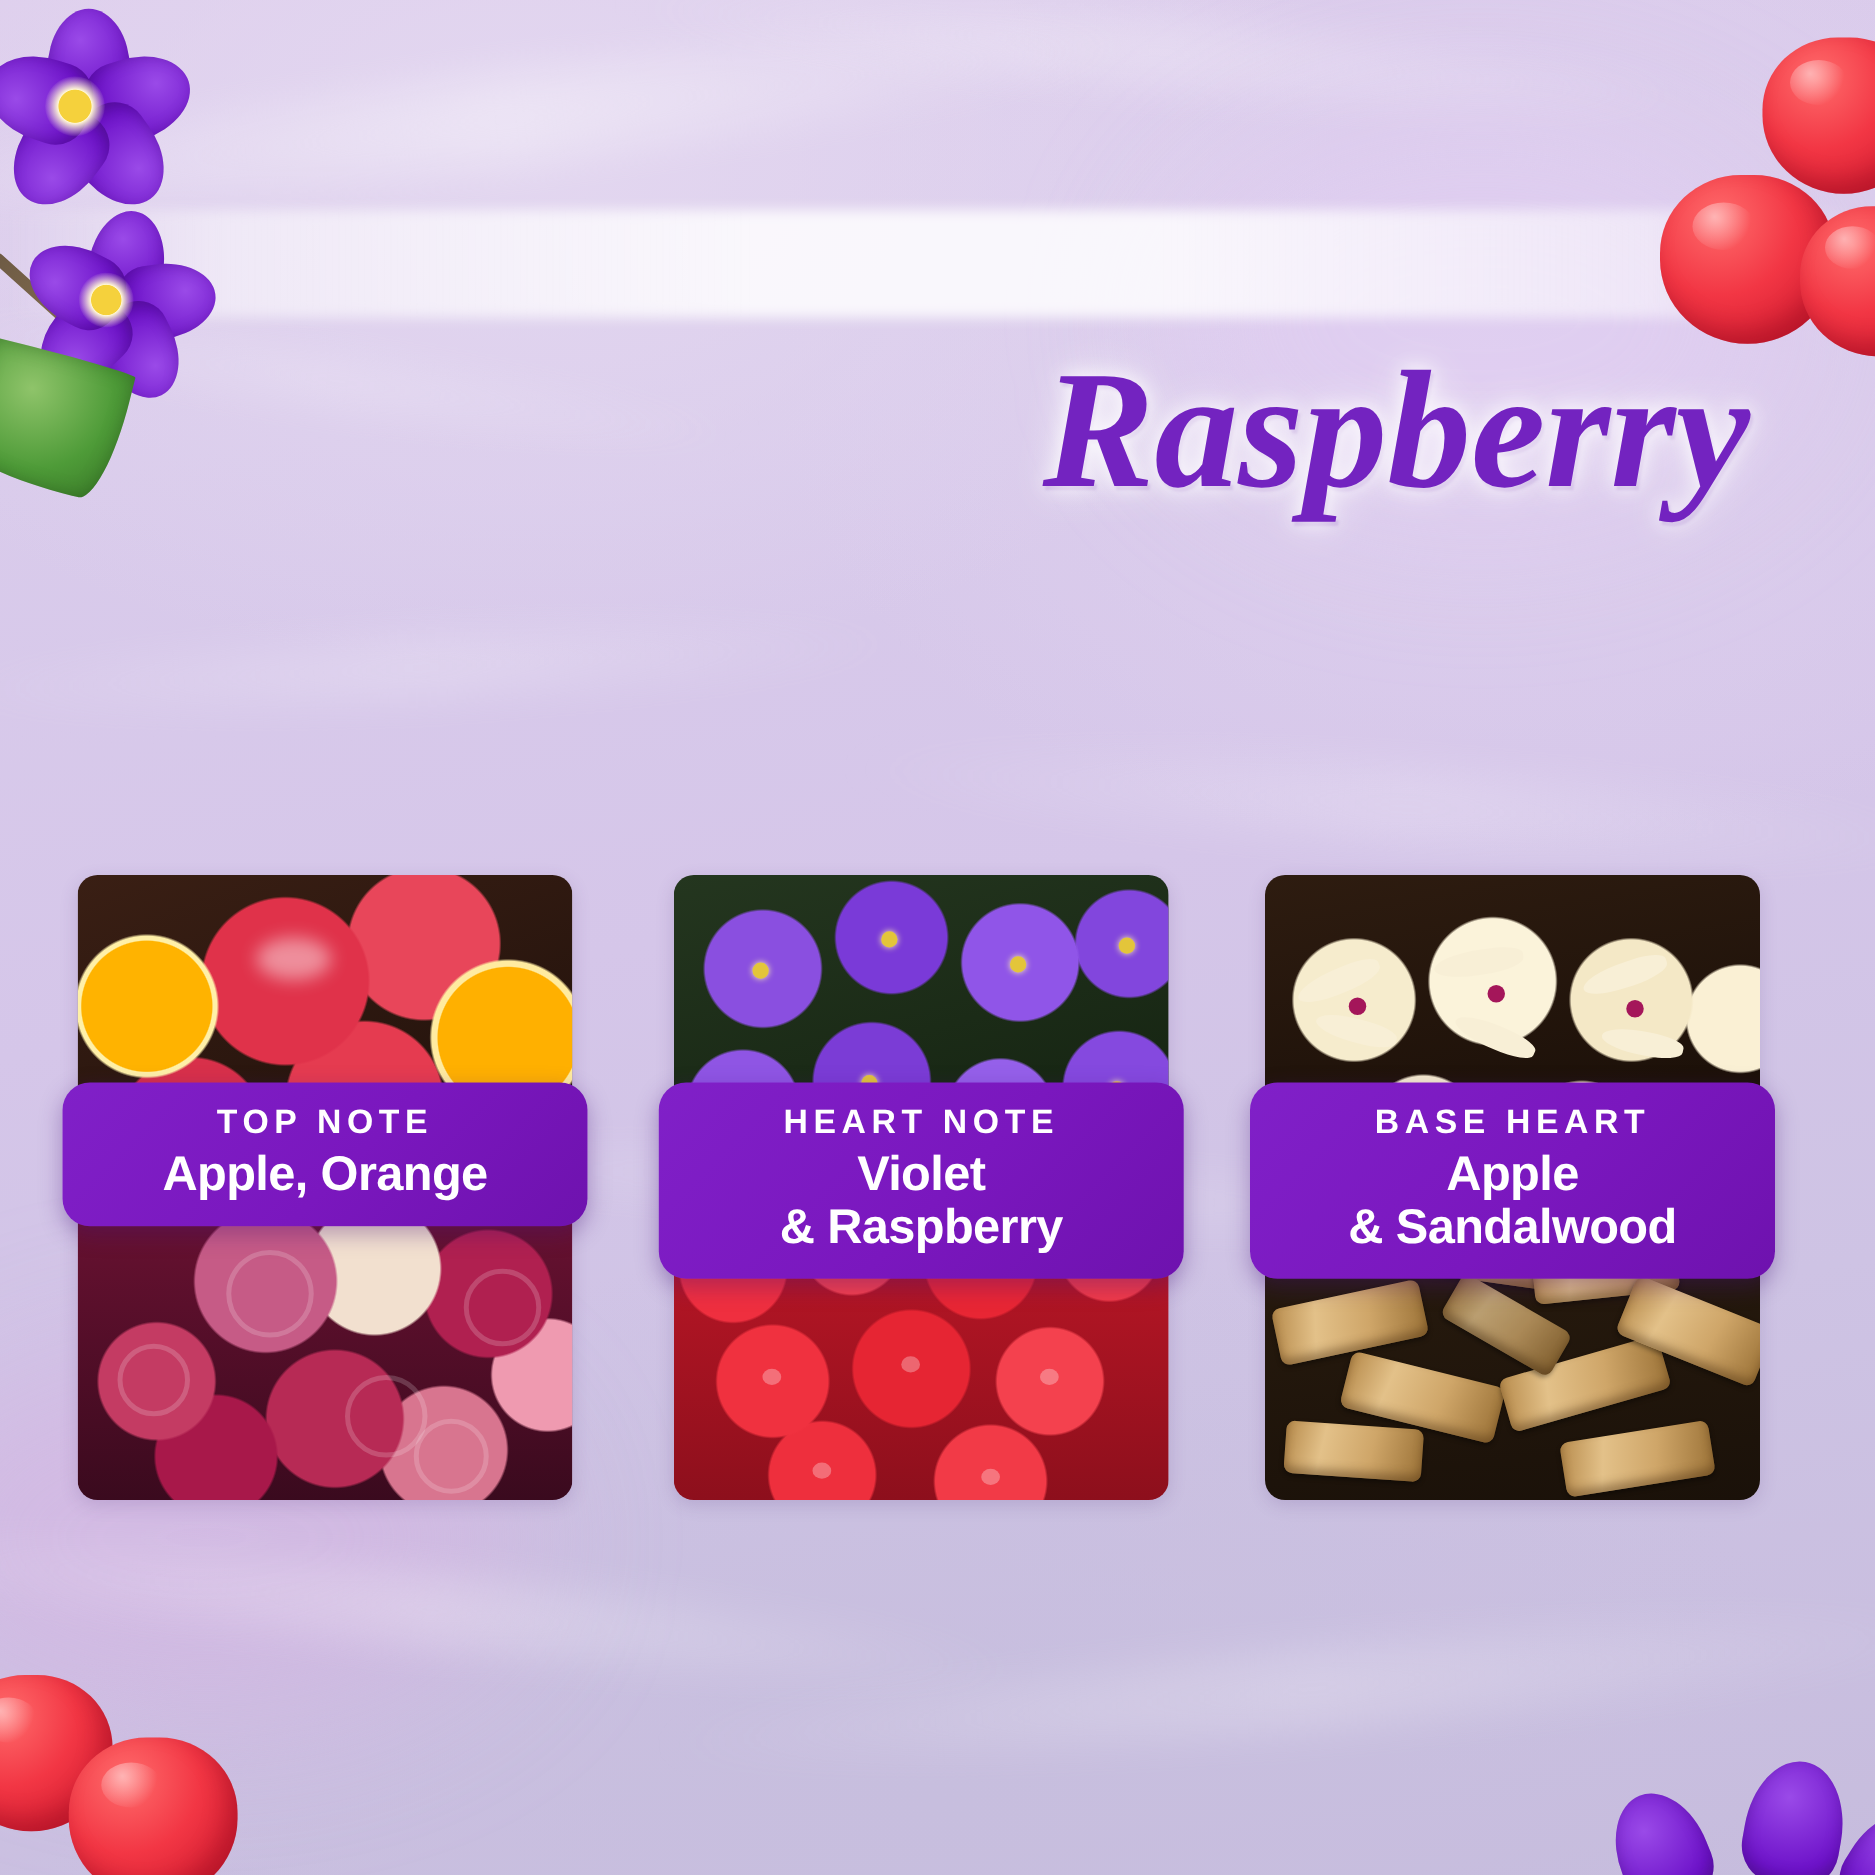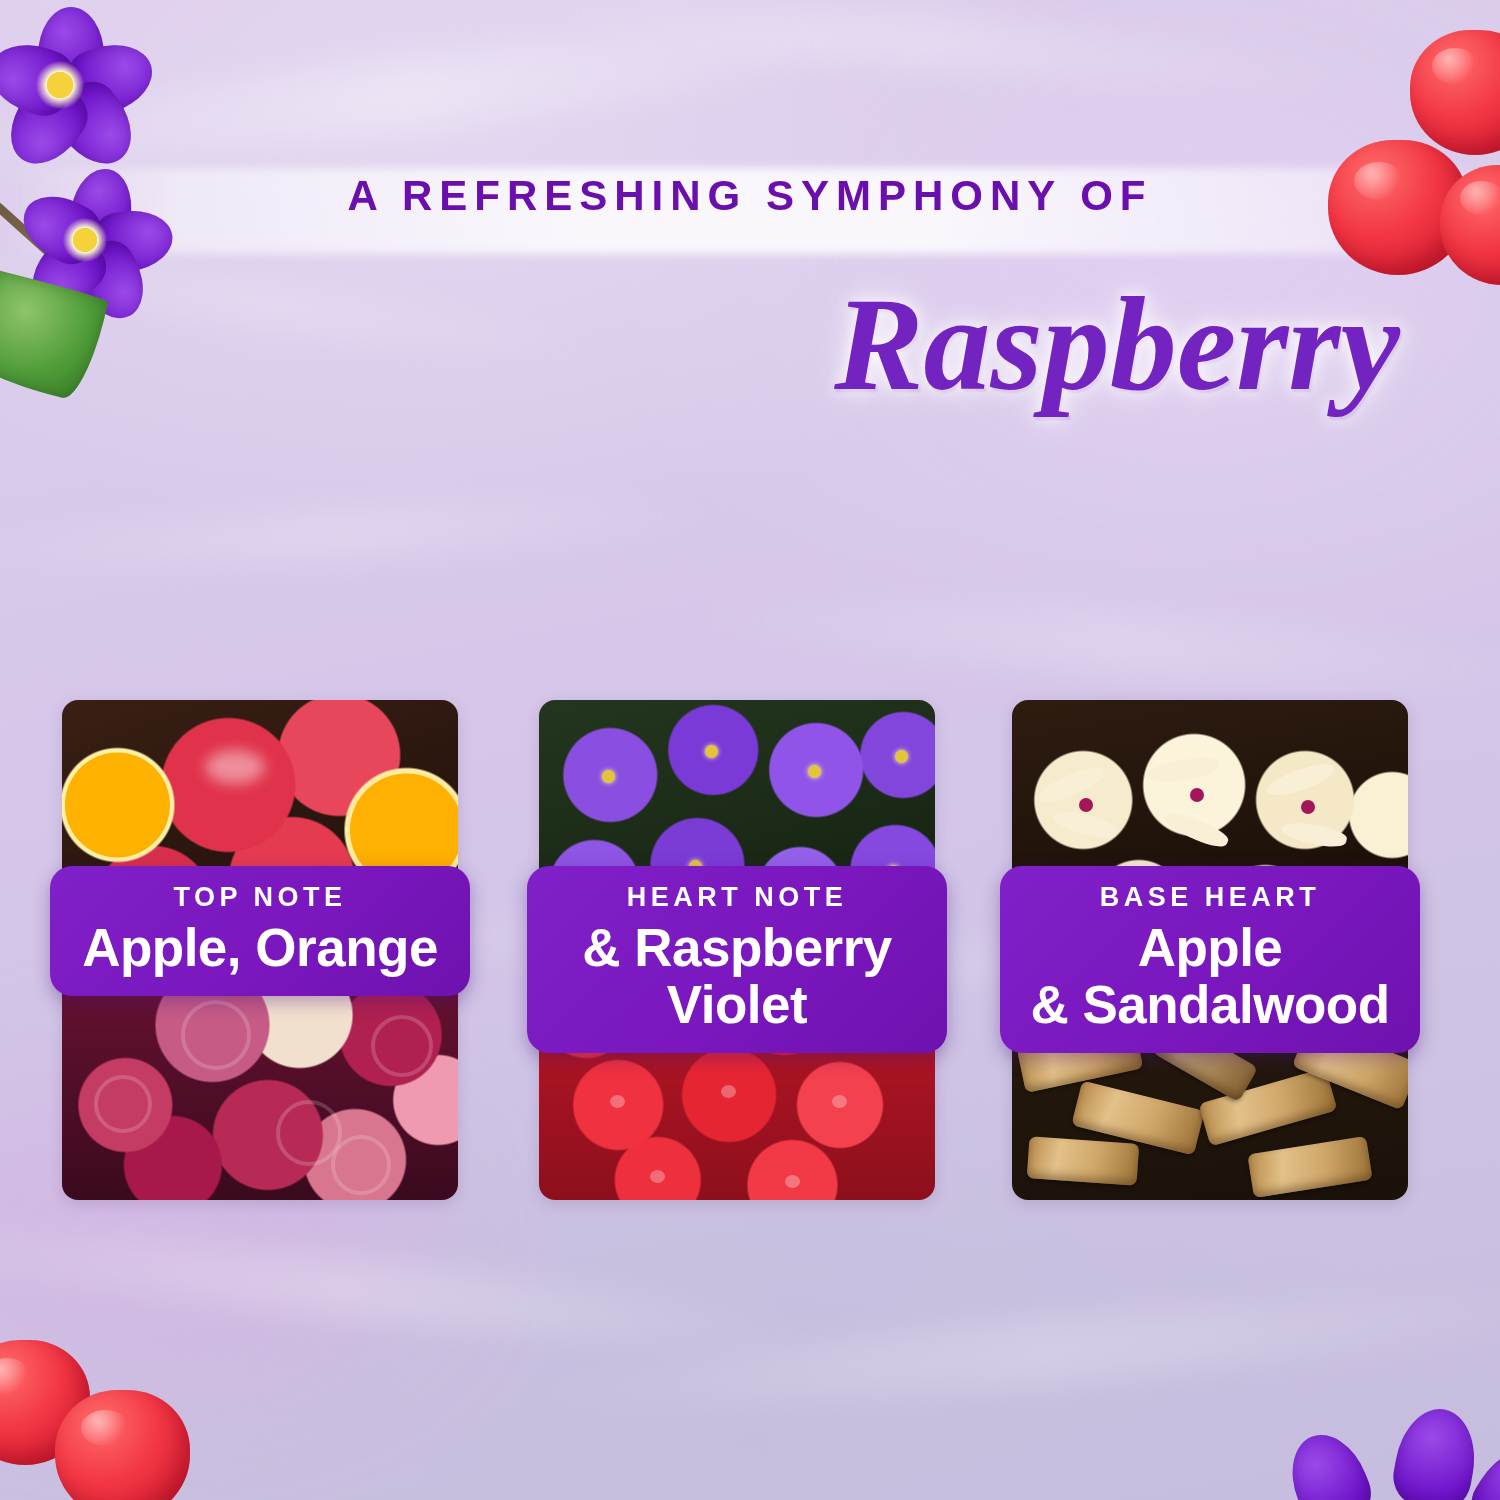--- a/index.html
+++ b/index.html
@@ -119,21 +119,21 @@
     box-shadow:inset 0 -5px 8px rgba(80,50,20,.45),0 2px 4px rgba(0,0,0,.4);}
 
   
   .label{position:absolute;left:0;width:420px;
     background:linear-gradient(135deg,#8020c8 0%,#7a17be 55%,#6e12ae 100%);
     border-radius:22px;box-shadow:0 6px 18px rgba(70,20,120,.35);
     padding:16px 8px 20px;box-sizing:border-box;text-align:center;}
   .l1p{top:166px;} .l2p{top:166px;} .l3p{top:166px;}
   .kicker{font-size:27px;font-weight:bold;letter-spacing:4.5px;color:#ffffff;
     margin-bottom:6px;font-family:"Liberation Sans",sans-serif;}
-  .lname{font-size:53px;font-weight:bold;line-height:1.08;color:#ffffff;
+  .lname{font-size:39px;font-weight:bold;line-height:1.08;color:#ffffff;
     font-family:"Liberation Sans",sans-serif;letter-spacing:-.5px;}
 
   
   .deco{position:absolute;pointer-events:none;}
   .violet-fl{position:absolute;width:0;height:0;}
   .vp{position:absolute;background:radial-gradient(circle at 40% 30%,#9a4ae8,#6d12c9 70%,#57109f);
     border-radius:62% 62% 48% 48%/72% 72% 38% 38%;transform-origin:50% 100%;
     box-shadow:inset 0 -6px 12px rgba(60,10,110,.4);}
   .vc{position:absolute;border-radius:50%;background:radial-gradient(circle,#f5d13c 0 38%,#fff6d6 40%,rgba(255,246,214,0) 72%);}
   .stem{position:absolute;background:linear-gradient(90deg,#6d5a44,#8a7352);border-radius:4px;}
@@ -157,21 +157,20 @@
       <div class="streak s2"></div>
       <div class="streak s3"></div>
     <div class="streak s4"></div>
       <div class="streak s5"></div>
       <div class="streak s6"></div>
     <div class="streak s7"></div>
       <div class="streak s8"></div>
   </div>
 
   <div class="band"></div>
-  <div class="eyebrow">A REFRESHING SYMPHONY OF</div>
 
   <div class="headline">
     <span class="l2">Raspberry</span>
   </div>
 
   <div class="cards">
 
     <div class="card c1">
       <div class="photo">
         <div class="ph-top">
@@ -218,22 +217,22 @@
             <div class="rdot" style="left:18%;top:58%"></div>
               <div class="rdot" style="left:46%;top:54%"></div>
             <div class="rdot" style="left:74%;top:58%"></div>
               <div class="rdot" style="left:28%;top:88%"></div>
             <div class="rdot" style="left:62%;top:90%"></div>
           </div>
         </div>
       </div>
       <div class="label l2p">
         <div class="kicker">HEART NOTE</div>
+        <div class="lname">Violet</div>
         <div class="lname">&amp; Raspberry</div>
-        <div class="lname">Violet</div>
       </div>
     </div>
 
     <div class="card c3">
       <div class="photo">
         <div class="ph-top">
           <div class="sc-ylang">
             <div class="ypet" style="left:6%;top:30%;width:70px;height:20px;transform:rotate(-22deg)"></div>
             <div class="ypet" style="left:10%;top:46%;width:66px;height:19px;transform:rotate(16deg)"></div>
             <div class="ypet" style="left:34%;top:24%;width:72px;height:20px;transform:rotate(-8deg)"></div>

